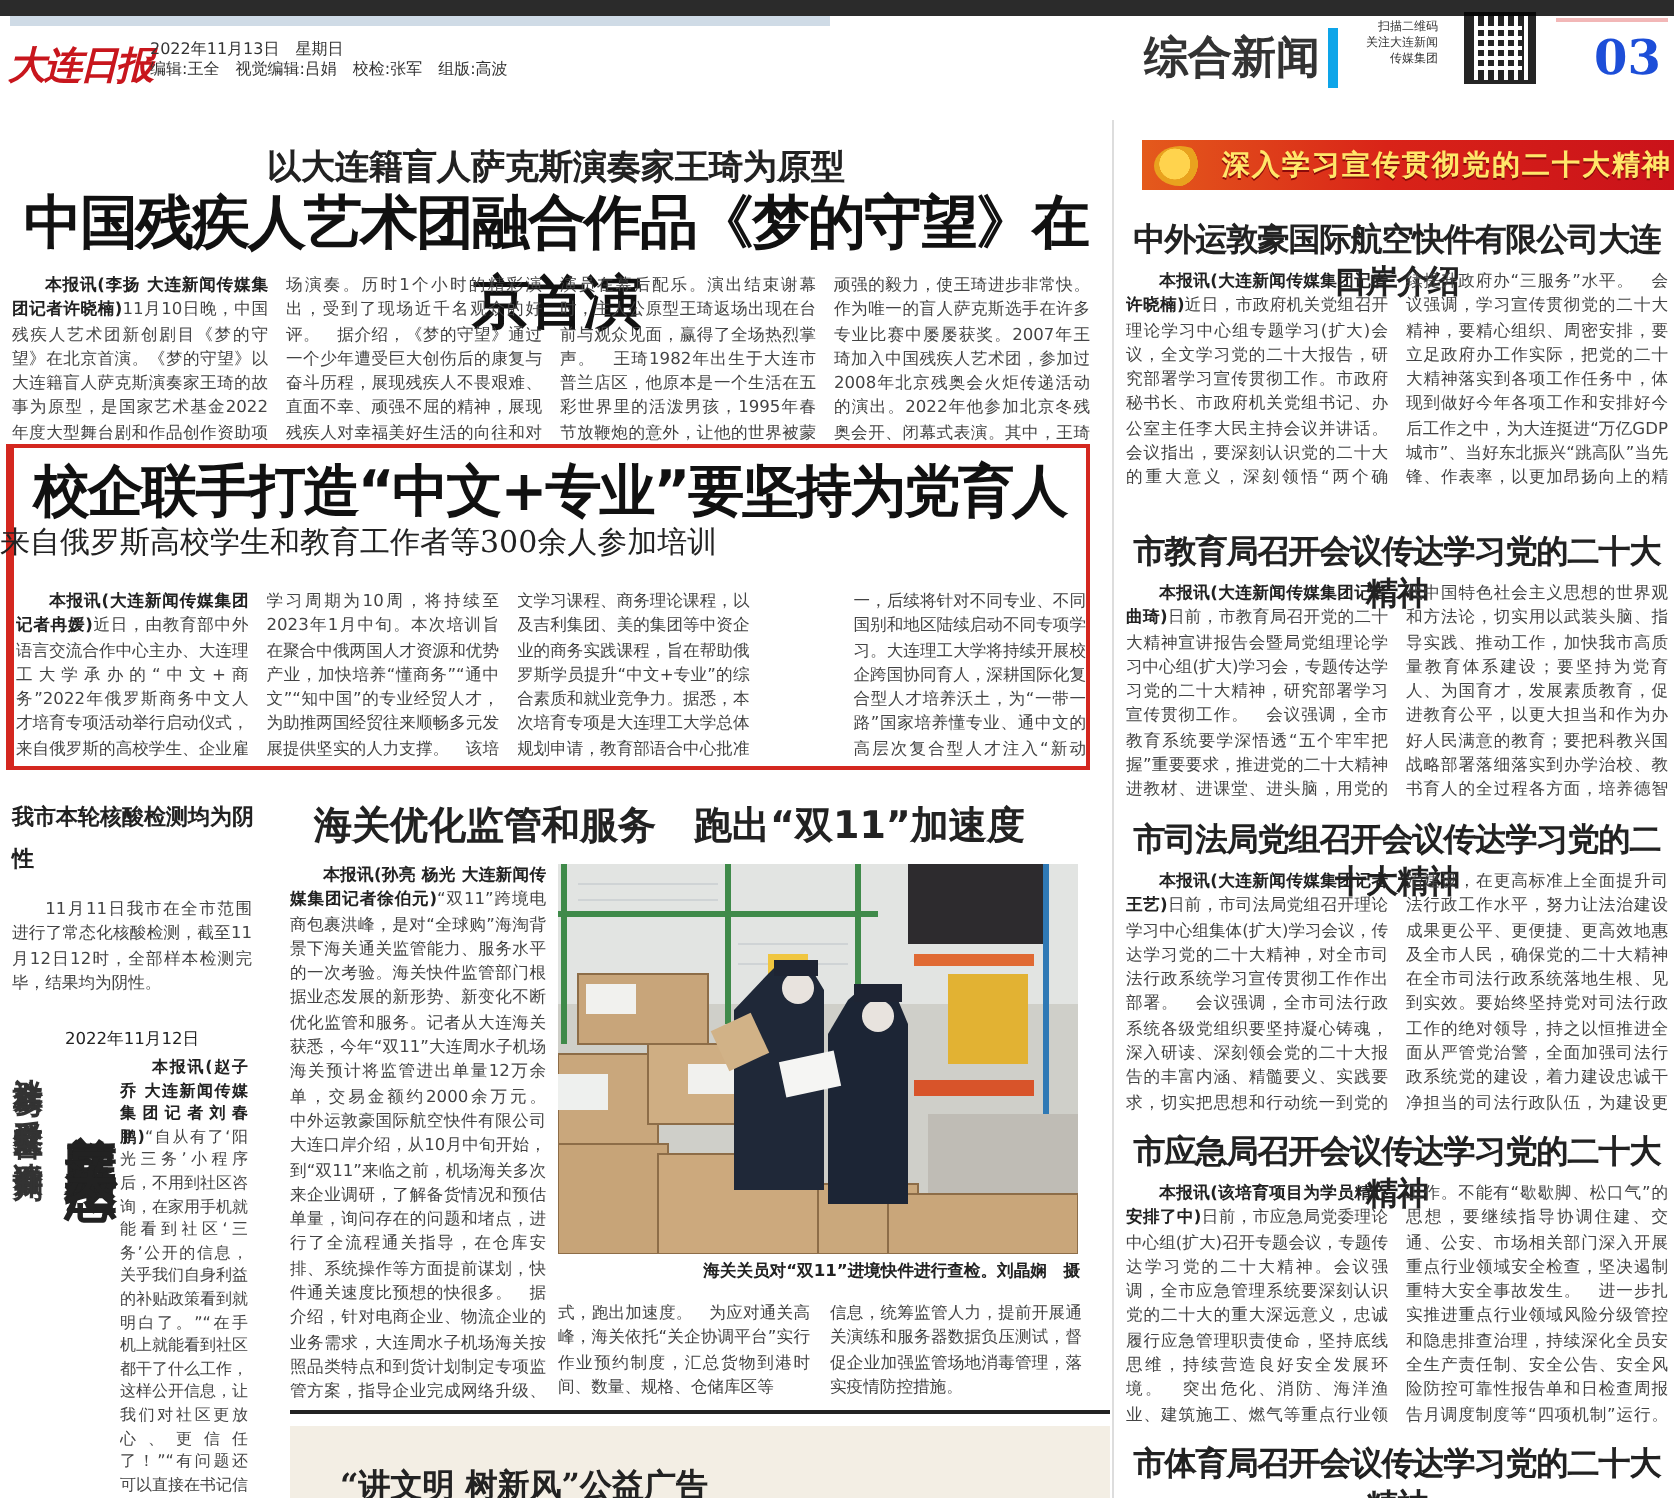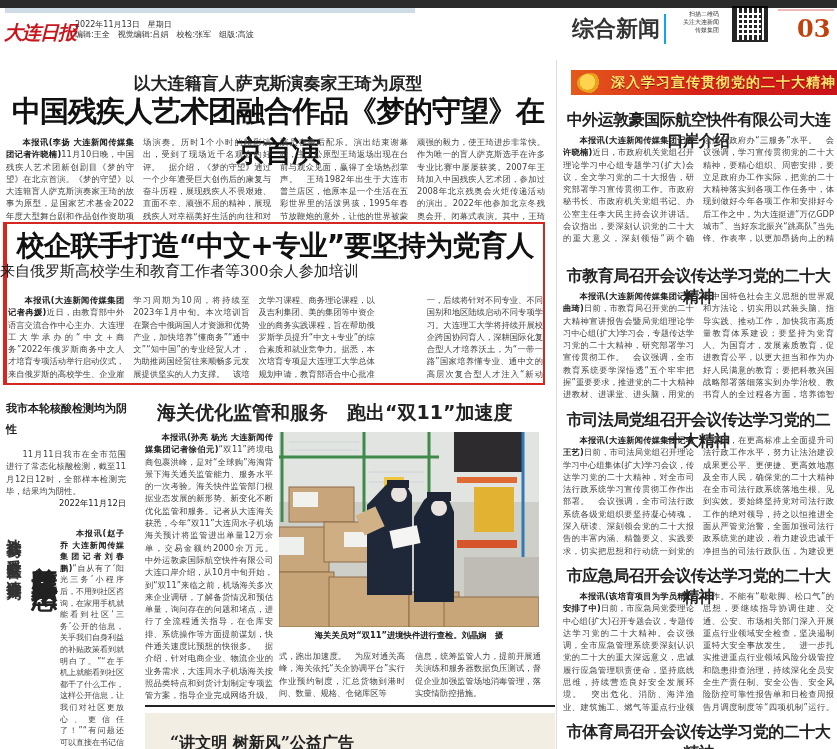--- a/index.html
+++ b/index.html
@@ -2,48 +2,48 @@
 <html><head>
 <meta charset="utf-8">
 <style>
   * { box-sizing: border-box; margin: 0; padding: 0; }
   html, body { width: 837px; height: 749px; overflow: hidden; background: #ffffff; }
   body { font-family: "DejaVu Sans", "Liberation Sans", sans-serif; color: #222; position: relative; }
   .topbar { position: absolute; left: 0; top: 0; width: 837px; height: 8px; background: #2b2b2b; }
   .topbar-line { position: absolute; left: 5px; top: 8px; width: 410px; height: 5px; background: #cfdbe6; }
   .masthead-logo { position: absolute; left: 4px; top: 20px; font-family: "DejaVu Serif", serif; font-size: 19px; font-weight: bold; color: #c8161d; font-style: italic; letter-spacing: -1px; }
   .masthead-meta { position: absolute; left: 75px; top: 20px; font-size: 8px; line-height: 10px; color: #333; }
-  .section-title { position: absolute; left: 572px; top: 14px; font-family: "DejaVu Serif", serif; font-size: 22px; font-weight: bold; color: #333; border-right: 2px solid #0ea5e9; padding-right: 4px; }
+  .section-title { position: absolute; left: 572px; top: 14px; font-family: "DejaVu Serif", serif; font-size: 22px; font-weight: bold; color: #333; border-right: 5px solid #0ea5e9; padding-right: 4px; }
   .qr-text { position: absolute; left: 683px; top: 10px; font-size: 6px; line-height: 8px; text-align: right; color: #333; }
   .qr { position: absolute; left: 732px; top: 6px; width: 36px; height: 36px; background:
       repeating-linear-gradient(90deg, #000 0 3px, #fff 3px 5px),
       #000; opacity: .85; border: 2px solid #000; }
   .qr::after { content: ""; position: absolute; inset: 5px; background: repeating-linear-gradient(0deg, #fff 0 2px, transparent 2px 5px); }
-  .page-no { position: absolute; left: 797px; top: 14px; font-family: "DejaVu Serif", serif; font-size: 24px; font-weight: bold; color: #c2410c; }
+  .page-no { position: absolute; left: 797px; top: 14px; font-family: "DejaVu Serif", serif; font-size: 24px; font-weight: bold; color: #1d4ed8; }
   .page-no-bar { position: absolute; left: 778px; top: 9px; width: 56px; height: 2px; background: #f2b7b7; }
 
   .kicker1 { position: absolute; left: 0; width: 556px; top: 72px; text-align: center; font-family: "DejaVu Serif", serif; font-size: 17px; font-weight: bold; color: #222; }
   .headline1 { position: absolute; left: 0; width: 556px; top: 92px; text-align: center; font-size: 29px; font-weight: bold; color: #111; letter-spacing: -1px; }
   .cols { position: absolute; display: flex; gap: 9px; }
   .col { font-size: 8.3px; line-height: 12.3px; color: #444; text-align: justify; overflow: hidden; }
   .col b { color: #222; }
   .ind { text-indent: 2em; }
 
   .feature-box { position: absolute; left: 3px; top: 222px; width: 542px; height: 163px; border: 2px solid #d4271f; border-left-width: 4px; }
   .headline2 { position: absolute; left: 0; width: 550px; top: 227px; text-align: center; font-size: 28px; font-weight: bold; color: #111; letter-spacing: -1px; }
   .sub2 { position: absolute; left: 0; width: 550px; top: 262px; font-family: "DejaVu Serif", serif; font-size: 15px; color: #222; }
 
   .short-title { position: absolute; left: 6px; top: 398px; width: 125px; font-size: 11px; line-height: 21px; color: #222; font-weight: bold; }
   .vert { position: absolute; writing-mode: vertical-rl; font-family: "DejaVu Serif", serif; font-weight: bold; }
   .vert1 { left: 6px; top: 527px; font-size: 15px; color: #333; line-height: 16px; letter-spacing: 1px; }
   .vert2 { left: 28px; top: 545px; font-size: 26px; color: #222; letter-spacing: 2px; }
 
   .headline3 { position: absolute; left: 157px; top: 400px; font-size: 19px; font-weight: bold; color: #222; }
   .photo { position: absolute; left: 279px; top: 432px; width: 260px; height: 195px; overflow: hidden; background: #d9d4c8; }
-  .caption { position: absolute; left: 278px; top: 630px; width: 262px; font-size: 8.3px; color: #222; font-weight: bold; display: flex; justify-content: center; }
+  .caption { position: absolute; left: 278px; top: 630px; width: 262px; font-size: 8.3px; color: #222; font-weight: bold; display: flex; justify-content: flex-end; }
   .divider { position: absolute; left: 145px; top: 705px; width: 410px; height: 2px; background: #222; }
   .ad-panel { position: absolute; left: 145px; top: 713px; width: 410px; height: 36px; background: #f3eee4; }
   .ad-title { position: absolute; left: 170px; top: 733px; font-family: "DejaVu Serif", serif; font-size: 16px; font-weight: bold; color: #222; }
 
   .banner { position: absolute; left: 571px; top: 70px; width: 273px; height: 25px; background: linear-gradient(90deg, #e45a1c 0%, #d92318 45%, #c9111a 100%); display: flex; align-items: center; }
   .banner-emblem { width: 26px; height: 20px; margin-left: 6px; margin-right: 8px; border-radius: 50%; background: radial-gradient(circle at 40% 45%, #ffd34d 0 40%, #e9a21e 41% 60%, transparent 61%); }
   .banner-text { font-family: "DejaVu Serif", serif; font-size: 14px; font-weight: bold; color: #ffe76a; letter-spacing: 1px; text-shadow: 0 1px 0 #8a0b0b; }
   .rhead { position: absolute; left: 560px; width: 277px; text-align: center; font-size: 16px; color: #222; font-weight: bold; letter-spacing: -0.5px; }
   .vsep { position: absolute; top: 60px; width: 1px; background: #ddd; }
 </style>
@@ -98,21 +98,21 @@
       <p>文学习课程、商务理论课程，以及吉利集团、美的集团等中资企业的商务实践课程，旨在帮助俄罗斯学员提升“中文+专业”的综合素质和就业竞争力。据悉，本次培育专项是大连理工大学总体规划申请，教育部语合中心批准的“中文+专业”系列项目之</p>
     </div>
   <div class="col" style="width:126px;margin-left:43px;">
       <p>一，后续将针对不同专业、不同国别和地区陆续启动不同专项学习。大连理工大学将持续开展校企跨国协同育人，深耕国际化复合型人才培养沃土，为“一带一路”国家培养懂专业、通中文的高层次复合型人才注入“新动力”。</p>
     </div>
 </div>
 
 <div class="short-title">我市本轮核酸检测均为阴性</div>
 <div class="col" style="position:absolute; left:6px; top:448px; width:120px;">
   <p class="ind">11月11日我市在全市范围进行了常态化核酸检测，截至11月12日12时，全部样本检测完毕，结果均为阴性。</p>
-  <p style="text-align:right;color:#222;">2022年11月12日</p>
+  <p style="text-align:center;color:#222;margin-top:16px;">2022年11月12日</p>
 </div>
 
 <div class="vert vert1">让群众参与　受群众监督　请群众评判</div>
 <div class="vert vert2">普兰店区基层政治生态</div>
 <div class="col" style="position:absolute; left:60px; top:528px; width:64px; height:221px; font-size:8px; line-height:11.6px;">
   <p class="ind"><b>本报讯(赵子乔 大连新闻传媒集团记者刘春鹏)</b><span>“自从有了‘阳光三务’小程序后，不用到社区咨询，在家用手机就能看到社区‘三务’公开的信息，关乎我们自身利益的补贴政策看到就明白了。”“在手机上就能看到社区都干了什么工作，这样公开信息，让我们对社区更放心、更信任了！”“有问题还可以直接在书记信箱留言，越来越人性化了。”近日，普兰店区纪检监察干部刚走到古</span></p>
 </div>
 
 <div class="headline3">海关优化监管和服务　跑出“双11”加速度</div>
 <div class="col" style="position:absolute; left:145px; top:431px; width:128px; height:270px;">

